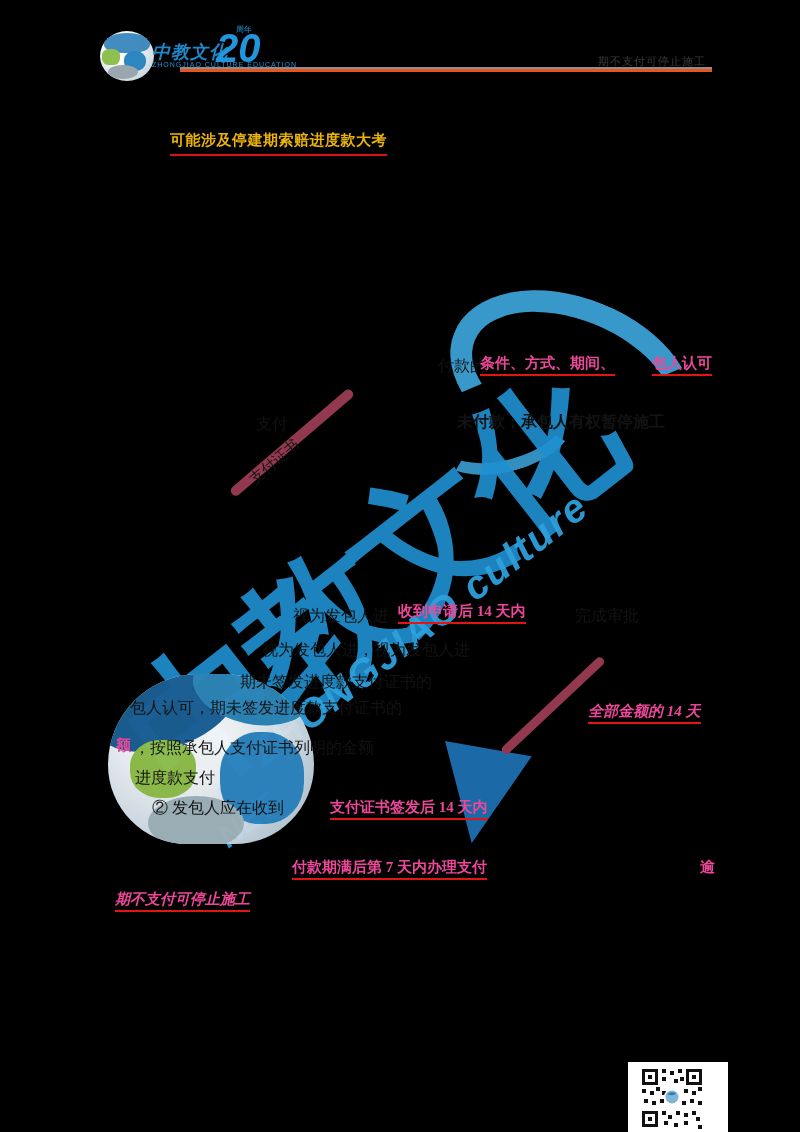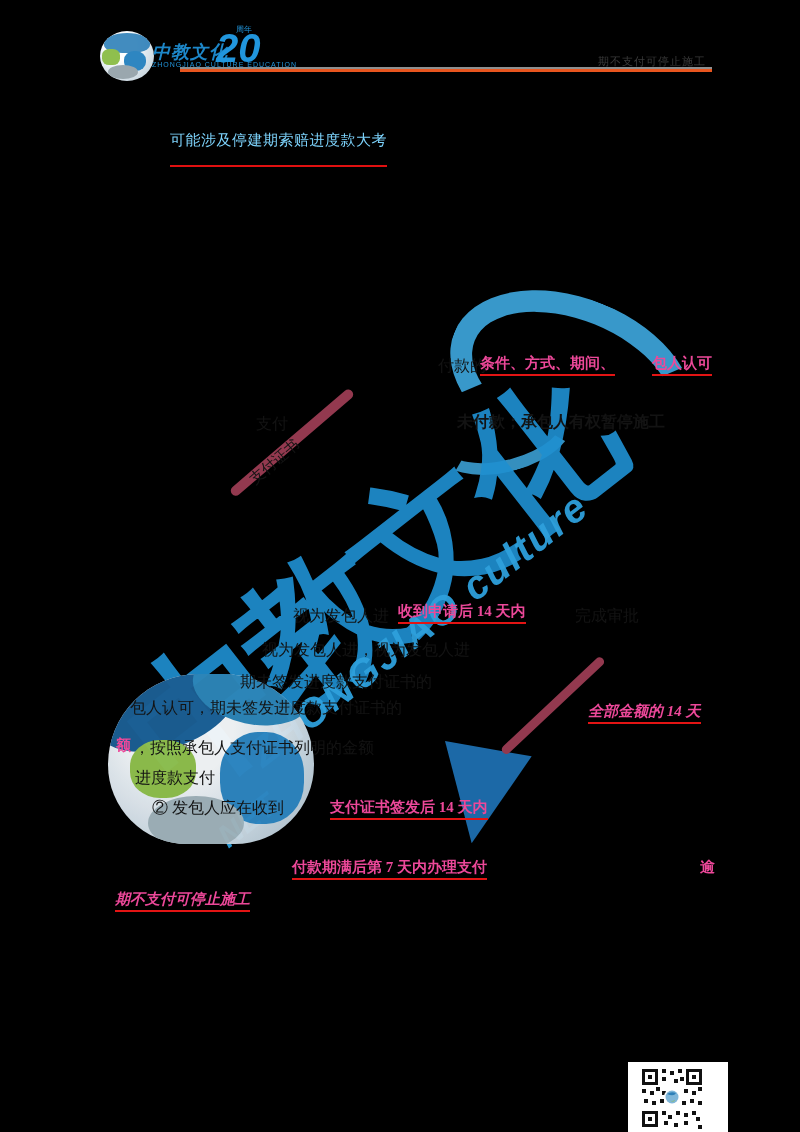--- a/index.html
+++ b/index.html
@@ -17,22 +17,22 @@
   .hdr-wordmark{left:152px;top:40px;font-family:"Liberation Sans",sans-serif;font-weight:bold;
     font-style:italic;font-size:18px;color:#1d87c9;letter-spacing:1px;z-index:8;}
   .hdr-badge{left:216px;top:26px;font-family:"Liberation Sans",sans-serif;font-weight:bold;
     font-style:italic;font-size:40px;color:#2196dd;z-index:8;}
   .hdr-badge-top{left:236px;top:24px;font-family:"Liberation Sans",sans-serif;font-size:8px;color:#2196dd;z-index:9;}
   .hdr-sub{left:152px;top:61px;font-family:"Liberation Sans",sans-serif;font-size:7px;color:#2196dd;letter-spacing:1px;z-index:8;}
   .hdr-right{left:598px;top:54px;font-size:11px;color:#3a3a3a;z-index:8;letter-spacing:1px;}
   .rule-gray{left:180px;top:67px;width:532px;height:2px;background:#8f8f8f;z-index:7;}
   .rule-orange{left:180px;top:69px;width:532px;height:3px;background:#e8551e;z-index:7;}
   
-  .heading{left:170px;top:131px;font-size:15px;font-weight:normal;color:#7dd3fc;
-    border-bottom:2px solid #e01010;padding-bottom:15px;letter-spacing:.5px;z-index:6;}
+  .heading{left:170px;top:131px;font-size:15px;font-weight:bold;color:#eab308;
+    border-bottom:2px solid #e01010;padding-bottom:4px;letter-spacing:.5px;z-index:6;}
   
   .wm{z-index:2;}
   .wm-hanzi{left:150px;top:660px;transform:rotate(-38deg);transform-origin:0 50%;
     font-family:"Liberation Sans",sans-serif;font-weight:bold;font-size:150px;
     letter-spacing:-10px;color:#1f8fd0;opacity:.92;white-space:nowrap;}
   .wm-en{left:255px;top:735px;transform:rotate(-38deg);transform-origin:0 50%;
     font-family:"Liberation Sans",sans-serif;font-weight:bold;font-style:italic;
     font-size:40px;letter-spacing:2px;color:#2ea0dc;opacity:.95;white-space:nowrap;}
   .wm-net{left:222px;top:822px;transform:rotate(-38deg);transform-origin:0 50%;
     font-family:"Liberation Sans",sans-serif;font-weight:bold;font-style:italic;

